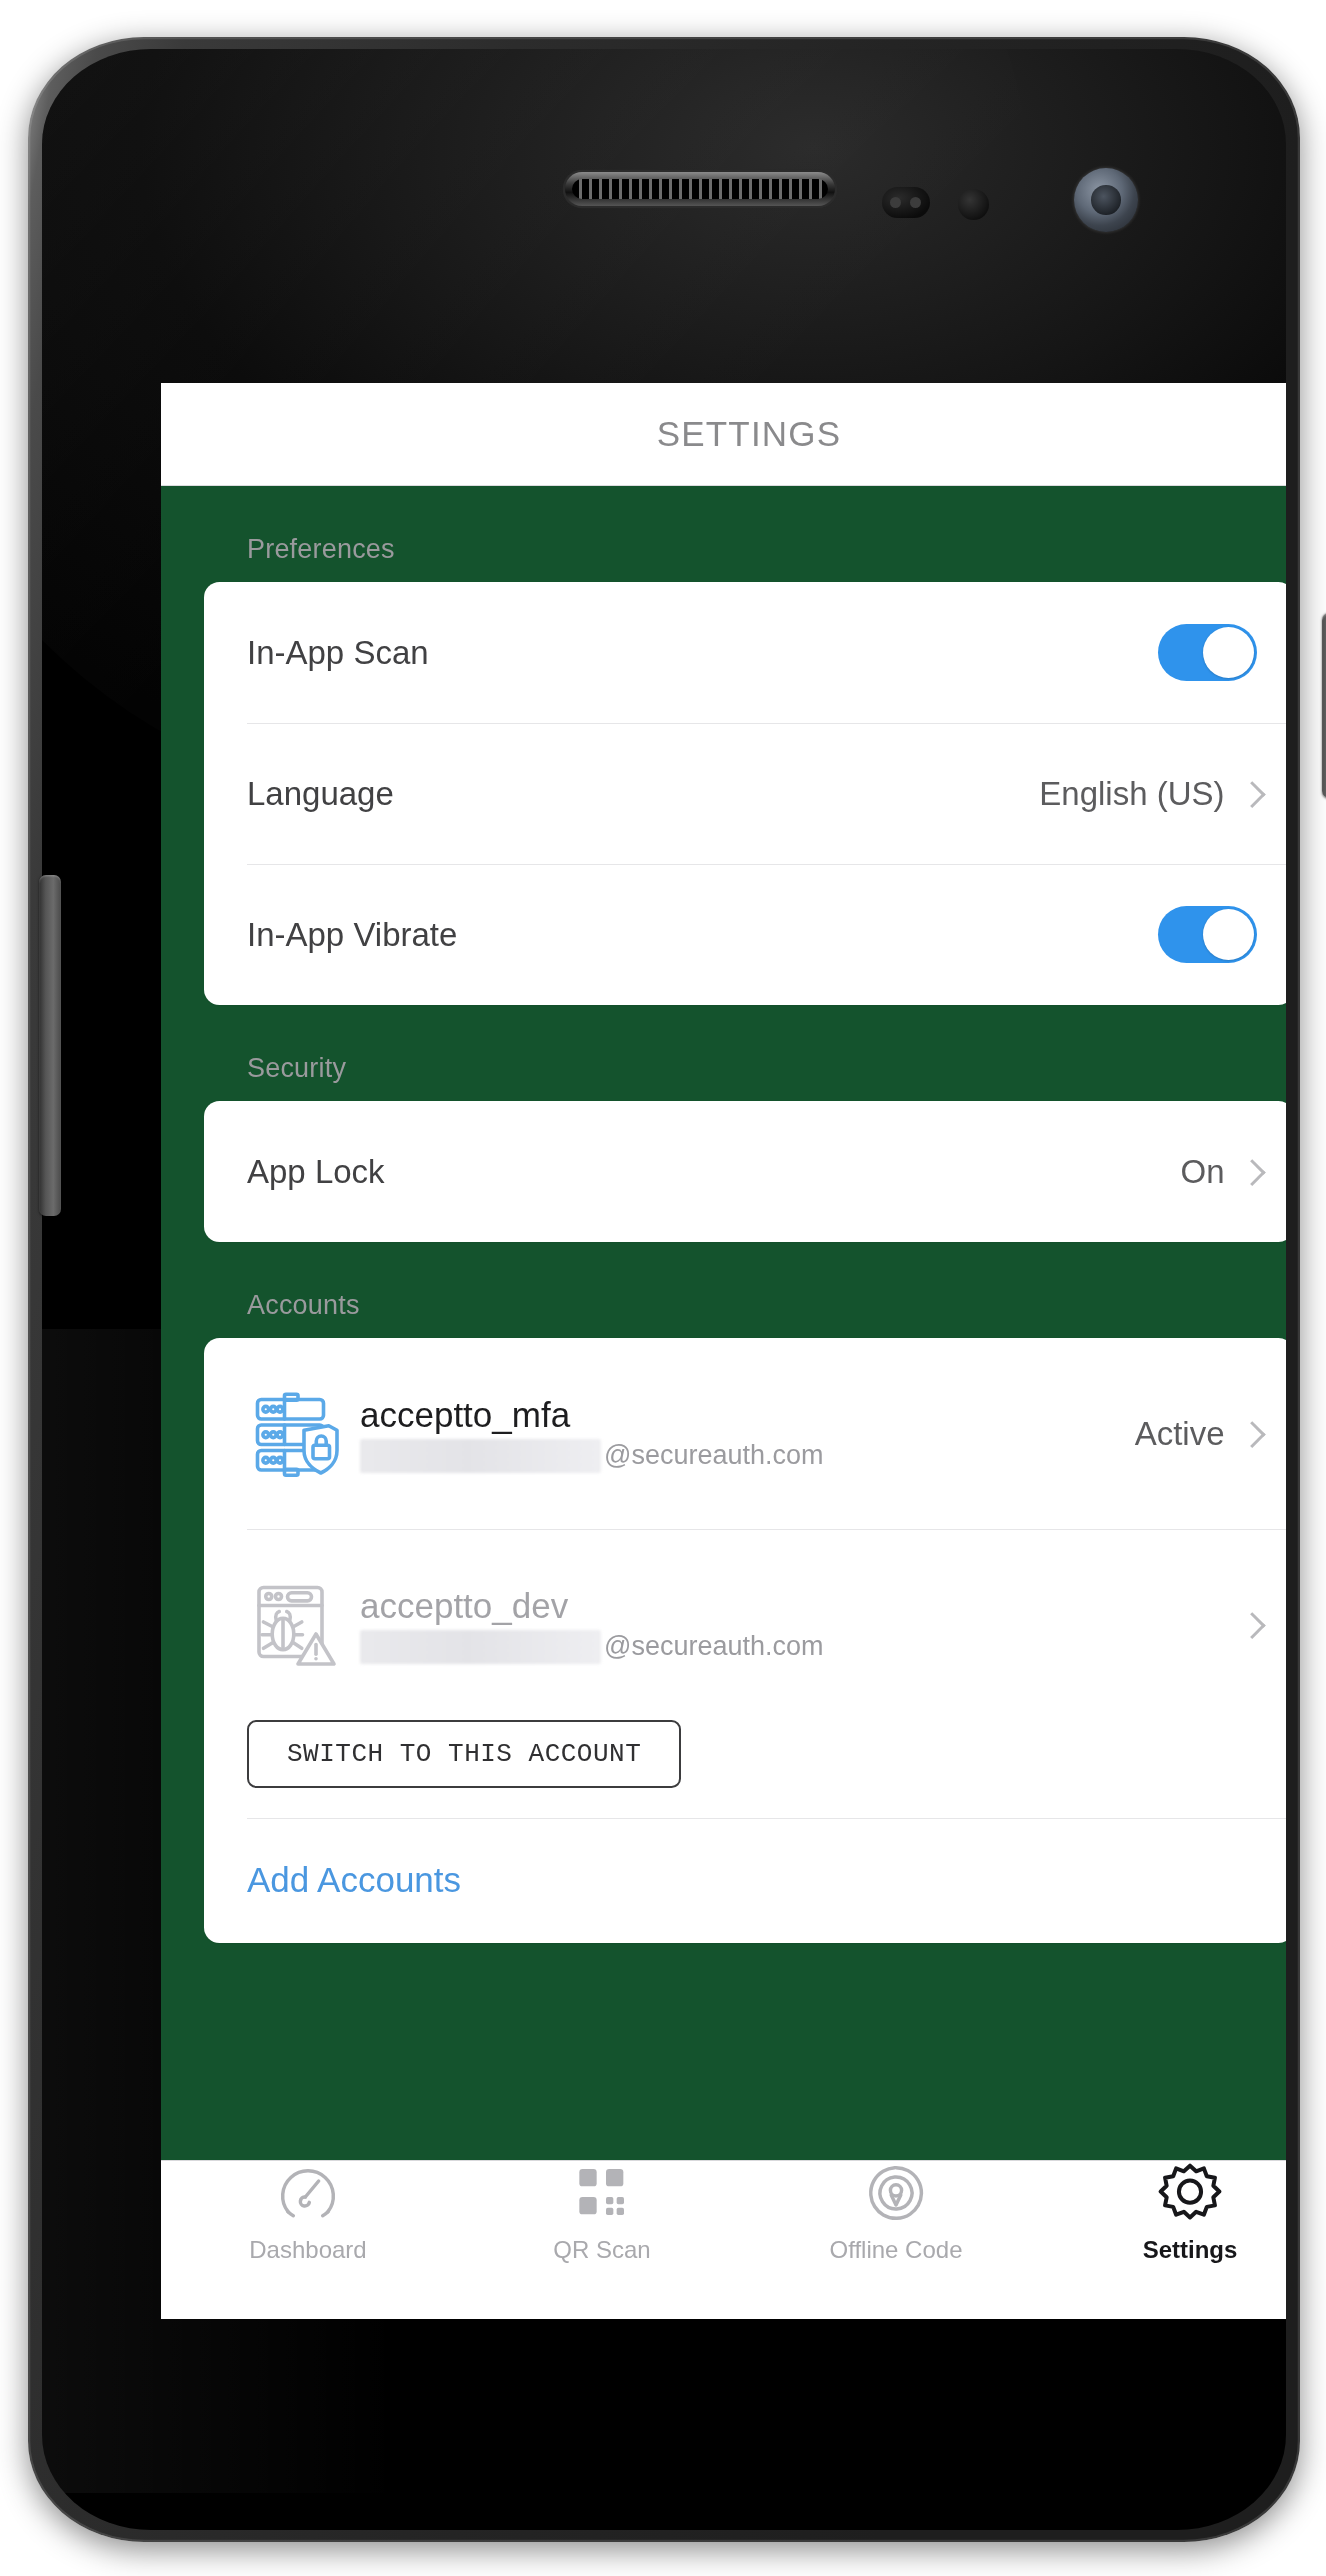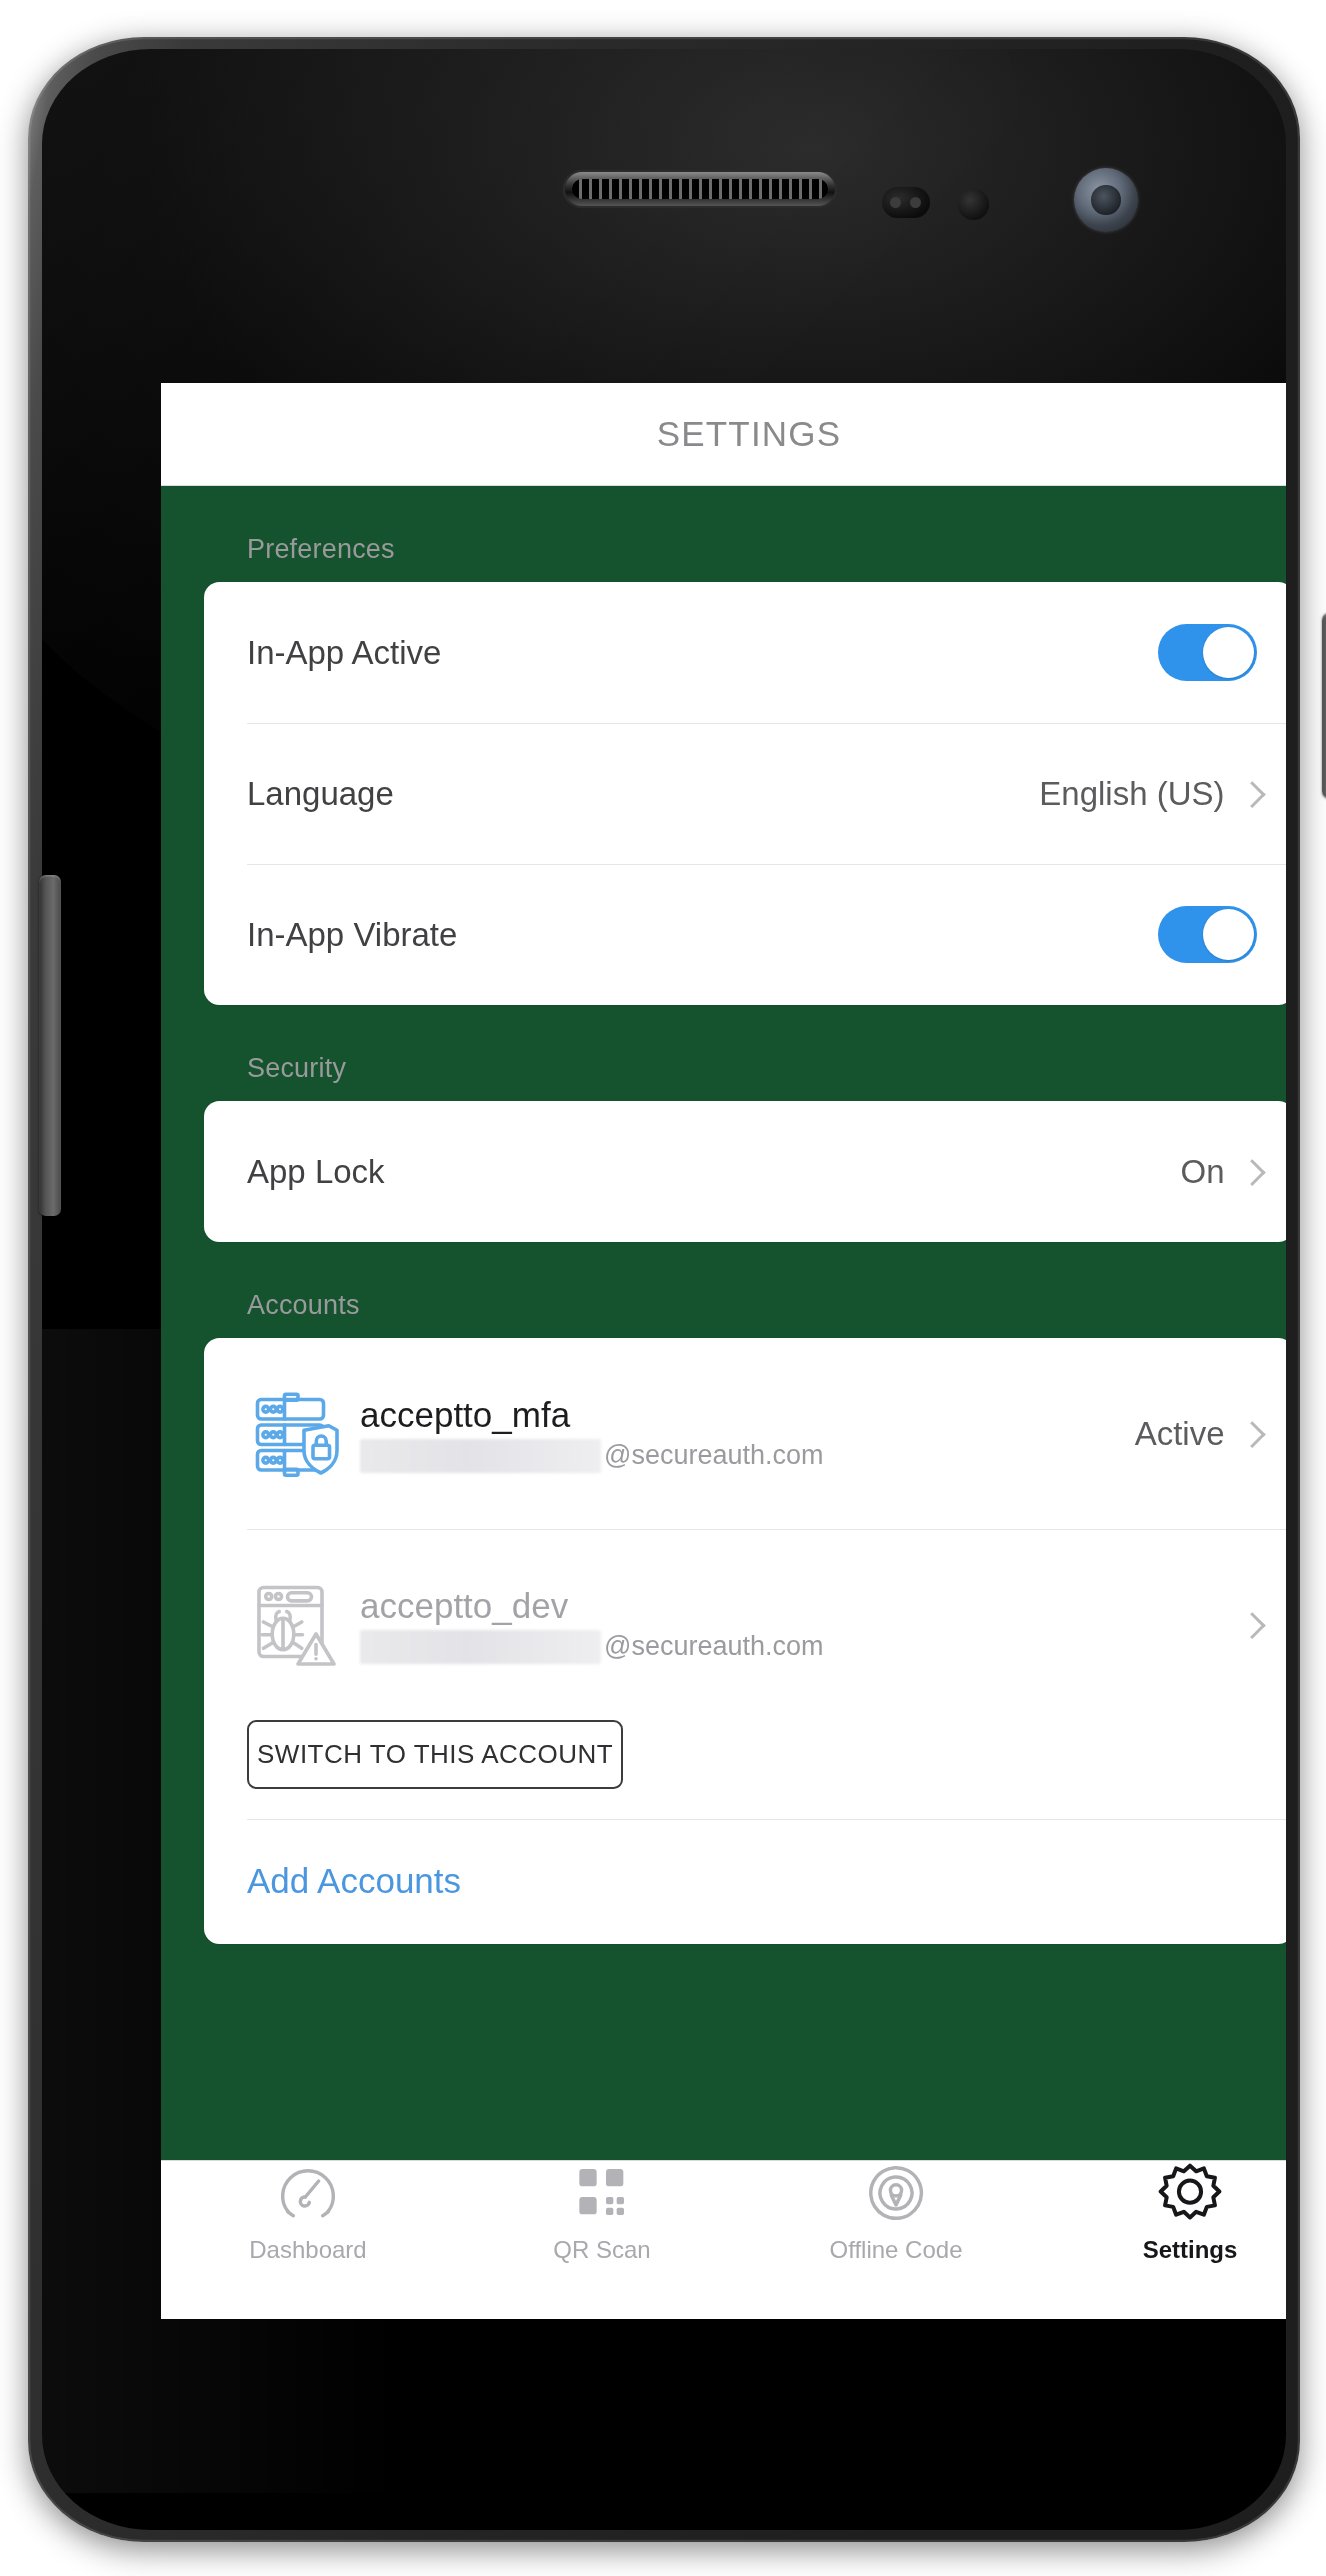--- a/index.html
+++ b/index.html
@@ -244,25 +244,25 @@
 
   .switch-row {
     padding: 0 43px 29.5px 43px;
     position: relative;
   }
   .switch-btn {
     display: inline-block;
     border: 2.3px solid #3c3c3e;
     border-radius: 9.3px;
     background: #fff;
-    padding: 17px 8px;
+    padding: 17px 38px;
     font-size: 26px;
     letter-spacing: 0.5px;
     color: #303032;
-    font-family: Liberation Sans, sans-serif;
+    font-family: Liberation Mono, monospace;
   }
   .add-row {
     position: relative;
     padding: 42px 43px 43px 43px;
   }
   .add-row::before {
     content: "";
     position: absolute; left: 43px; right: 0; top: 0;
     height: 0.8px; background: #e6e6e8;
   }
@@ -309,21 +309,21 @@
       <div id="app-header">
         <div id="app-title">SETTINGS</div>
       </div>
 
       <div id="app-body">
 
         <div class="group-label">Preferences</div>
         <div class="card">
 
           <div class="row">
-            <div class="row-label">In-App Active</div>
+            <div class="row-label">In-App Scan</div>
             <div class="row-spacer"></div>
             <div class="toggle">
               <div class="knob"></div>
             </div>
           </div>
 
           <div class="row">
             <div class="row-label">Language</div>
             <div class="row-spacer"></div>
             <div class="row-value">English (US)</div>

